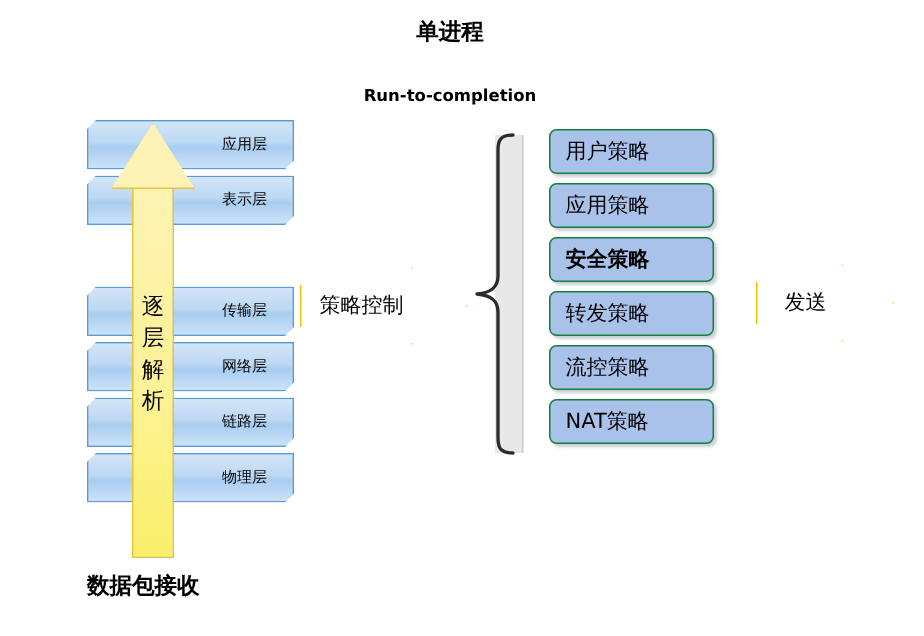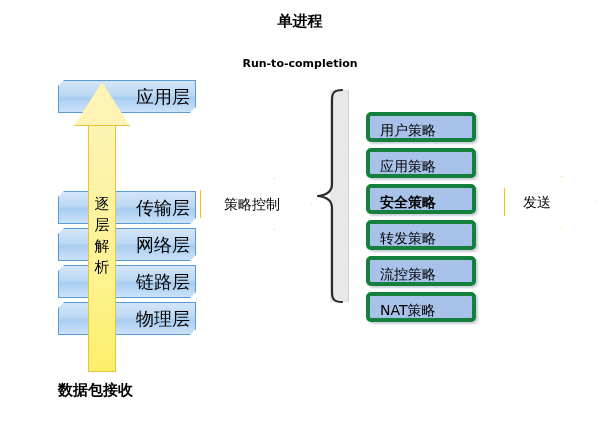--- a/index.html
+++ b/index.html
@@ -57,25 +57,25 @@
     border: 1px solid #5b9bd5;
     box-sizing: border-box;
     clip-path: polygon(
       6px 0px, 100% 0px, 100% calc(100% - 6px),
       calc(100% - 6px) 100%, 0px 100%, 0px 6px
     );
     box-shadow: 1px 1px 1px rgba(110,140,170,0.35);
   }
   .osi-row .osi-label {
     position: absolute;
-    right: 6px;
+    right: 18px;
     top: 0;
     height: 33px;
     line-height: 33px;
-    font-size: 18px;
+    font-size: 10px;
     white-space: nowrap;
     text-align: right;
   }
 
   
   #up-arrow {
     position: absolute;
     left: 74px;
     top: 82px;
     width: 56px;
@@ -138,21 +138,21 @@
     inset: 0;
     background: #ffffff;
     border: 1px solid #ffc000;
     box-sizing: border-box;
     clip-path: polygon(
       0% 23%, 66% 23%, 66% 0%, 100% 50%, 66% 100%, 66% 77%, 0% 77%
     );
   }
   #policy-arrow .arrow-label {
     position: absolute;
-    left: 15px;
+    left: 4px;
     top: 0;
     width: 74px;
     height: 52px;
     line-height: 52px;
     text-align: center;
     font-size: 14px;
     white-space: nowrap;
   }
 
   
@@ -183,25 +183,24 @@
     top: 86px;
     width: 110px;
     height: 220px;
   }
   .policy-row {
     position: absolute;
     left: 0;
     width: 110px;
     height: 30px;
     background: #a9c2ea;
-    border: 4px solid #15803d;
+    border: 1px solid #15803d;
     border-radius: 5px 5px 5px 5px;
     box-sizing: border-box;
     box-shadow: 2px 2px 2px rgba(140,150,165,0.45);
-    margin-top: 26px;
   }
   .policy-row .policy-label {
     position: absolute;
     left: 10px;
     top: 0;
     height: 28px;
     line-height: 28px;
     font-size: 14px;
     white-space: nowrap;
   }
@@ -242,20 +241,24 @@
 <div id="title-block">
   <div class="title-line">单进程</div>
   <div class="title-line latin">Run-to-completion</div>
 </div>
 
 <div id="osi-stack">
   <div class="osi-row" style="top:0px;">
     <div class="osi-shape"></div>
     <div class="osi-label">应用层</div>
   </div>
+  <div class="osi-row" style="top:37px;">
+    <div class="osi-shape"></div>
+    <div class="osi-label">表示层</div>
+  </div>
   <div class="osi-row" style="top:111px;">
     <div class="osi-shape"></div>
     <div class="osi-label">传输层</div>
   </div>
   <div class="osi-row" style="top:148px;">
     <div class="osi-shape"></div>
     <div class="osi-label">网络层</div>
   </div>
   <div class="osi-row" style="top:185px;">
     <div class="osi-shape"></div>

